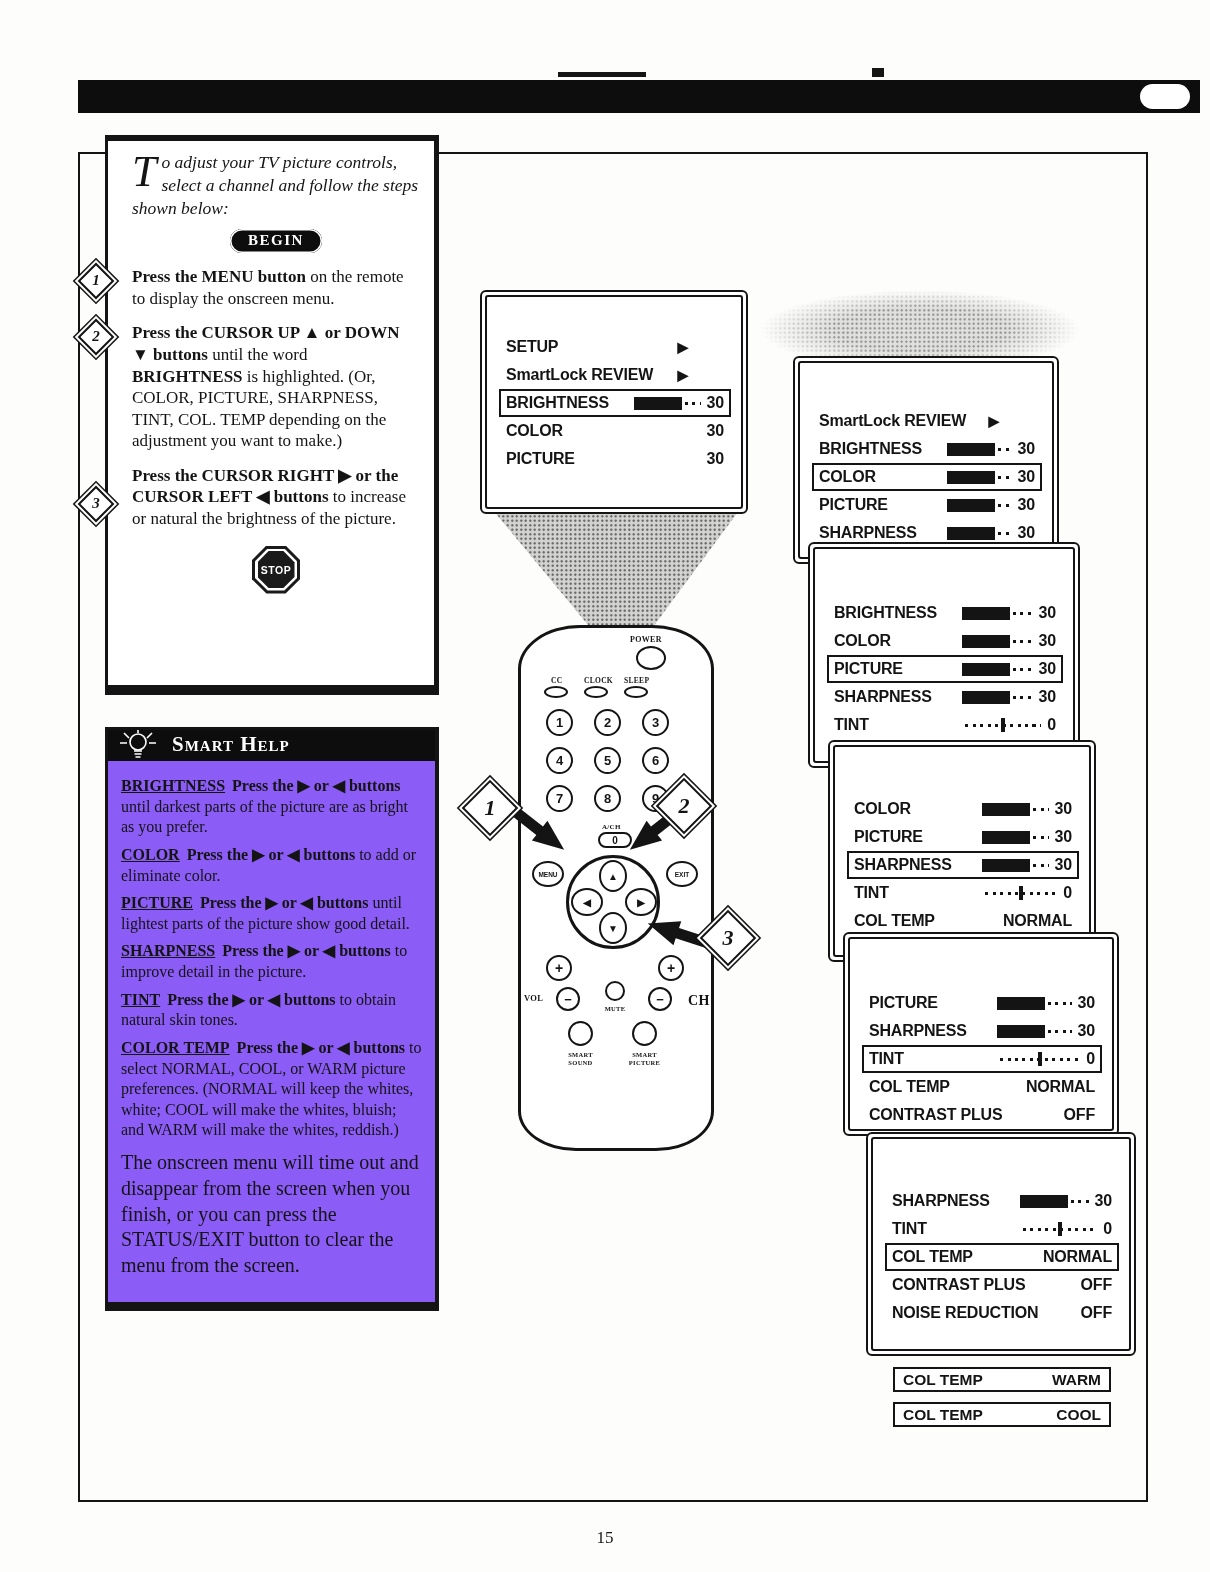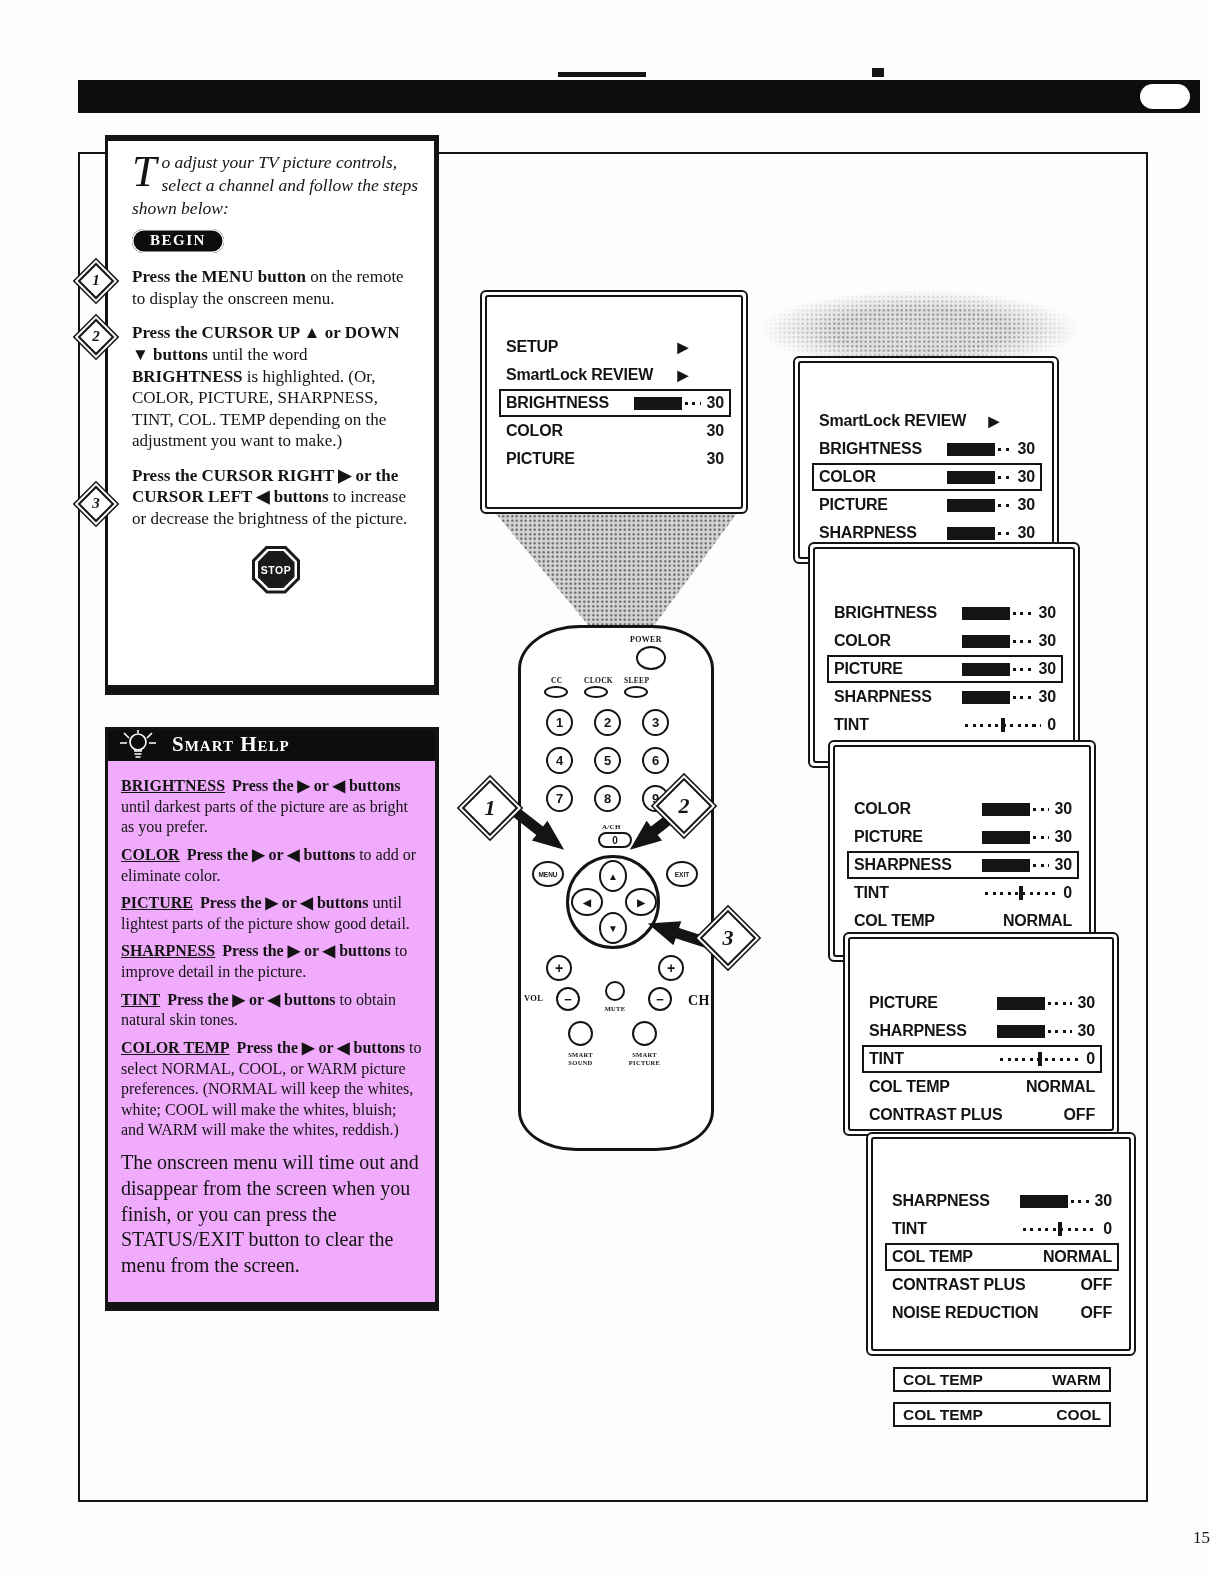--- a/index.html
+++ b/index.html
@@ -12,34 +12,34 @@
   .header-tab{position:absolute;right:10px;top:4px;width:50px;height:25px;background:#fff;border-radius:13px;}
   .scan-mark{position:absolute;background:#151515;}
 
   
   .outer-box{position:absolute;left:78px;top:152px;width:1070px;height:1350px;border:2.5px solid #141414;}
 
   
   .intro-box{position:absolute;left:105px;top:135px;width:334px;height:560px;background:#fff;border:3px solid #141414;border-top-width:6px;border-right-width:5px;border-bottom-width:10px;padding:10px 14px 6px 24px;z-index:6;}
   .intro-text{font-style:italic;font-size:17.5px;line-height:1.3;}
   .dropcap{float:left;font-size:44px;line-height:.8;margin:3px 5px 0 0;font-style:italic;}
-  .begin-wrap{text-align:left;margin:10px 0 4px;}
+  .begin-wrap{text-align:center;margin:10px 0 4px;}
   .begin-pill{display:inline-block;background:#0d0d0d;color:#fff;font-weight:bold;font-size:15px;letter-spacing:1.5px;padding:3px 18px 4px;border-radius:13px;box-shadow:inset 0 0 0 1.5px #fff, inset 0 0 0 4px #0d0d0d;}
   .step{position:relative;margin:13px 0 0;font-size:17px;line-height:1.27;}
   .diamond{position:absolute;left:-49px;width:26px;height:26px;border:2px solid #141414;background:#fff;transform:rotate(45deg);box-shadow:0 0 0 2px #fff,0 0 0 3.5px #141414;}
   .dnum{position:absolute;inset:0;display:flex;align-items:center;justify-content:center;transform:rotate(-45deg);font-style:italic;font-weight:bold;font-size:15px;}
   .b{font-weight:bold;}
   .stop-wrap{text-align:center;margin-top:16px;}
   .stop-sign,.stop-ring,.stop-core{clip-path:polygon(30% 0,70% 0,100% 30%,100% 70%,70% 100%,30% 100%,0 70%,0 30%);display:flex;align-items:center;justify-content:center;}
   .stop-sign{width:48px;height:48px;background:#1a1a1a;margin:0 auto;}
   .stop-ring{width:42px;height:42px;background:#fff;}
   .stop-core{width:37px;height:37px;background:#1a1a1a;color:#fff;font-family:"Liberation Sans",sans-serif;font-weight:bold;font-size:10.5px;letter-spacing:.5px;}
 
   
-  .smart-box{position:absolute;left:105px;top:727px;width:334px;height:584px;background:#f0abfc;border:3px solid #141414;border-right-width:4px;border-bottom-width:9px;z-index:6;}
+  .smart-box{position:absolute;left:105px;top:727px;width:334px;height:584px;background:#8b5cf6;border:3px solid #141414;border-right-width:4px;border-bottom-width:9px;z-index:6;}
   .smart-header{position:relative;height:31px;background:#0d0d0d;}
   .smart-title{position:absolute;left:64px;top:2px;color:#fff;font-variant:small-caps;font-weight:bold;font-size:21px;letter-spacing:1px;}
   .smart-body{padding:8px 12px 4px 13px;}
   .entry{margin:7px 0 0;font-size:16px;line-height:1.29;}
   .term{font-weight:bold;text-decoration:underline;margin-right:7px;}
   .closing{margin-top:9px;font-size:20px;line-height:1.29;}
 
   
   .screen{position:absolute;background:#fff;border:2.5px solid #141414;border-radius:6px;}
   .screen-inner{position:absolute;inset:3px;border:2px solid #141414;border-radius:3px;padding:0 13px 0 15px;}
@@ -66,21 +66,21 @@
   .remote-body{position:absolute;inset:0;border:3px solid #141414;border-radius:62px 62px 58px 58px / 44px 44px 40px 40px;background:#fff;}
   .rbtn{position:absolute;border:2.5px solid #141414;border-radius:50%;background:#fff;display:flex;align-items:center;justify-content:center;font-family:"Liberation Sans",sans-serif;font-weight:bold;color:#141414;}
   .rlabel{position:absolute;font-family:Liberation Serif, serif;font-weight:bold;color:#141414;letter-spacing:.3px;}
   .pad{position:absolute;left:48px;top:230px;width:94px;height:94px;border:3px solid #141414;border-radius:50%;background:#fff;}
 
   
   .callout-diamond{position:absolute;width:40px;height:40px;background:#fff;border:2.5px solid #141414;transform:rotate(45deg);box-shadow:0 0 0 2px #fff,0 0 0 3.5px #141414;z-index:9;}
   .callout-num{position:absolute;inset:0;display:flex;align-items:center;justify-content:center;transform:rotate(-45deg);font-style:italic;font-weight:bold;font-size:22px;font-family:"Liberation Serif",serif;}
   .pointer{position:absolute;background:#141414;clip-path:polygon(0 32%,58% 32%,58% 8%,100% 50%,58% 92%,58% 68%,0 68%);width:74px;height:30px;z-index:8;}
 
-  .page-num{position:absolute;left:0;right:0;top:1528px;text-align:right;font-size:17px;}
+  .page-num{position:absolute;left:0;right:0;top:1528px;text-align:center;font-size:17px;}
 </style>
 </head>
 <body>
 
 <div class="page">
 
   <div class="scan-mark" style="left:558px;top:72px;width:88px;height:5px;"></div>
   <div class="scan-mark" style="left:872px;top:68px;width:12px;height:9px;"></div>
   <div class="header-bar">
     <div class="header-tab"></div>
@@ -110,21 +110,21 @@
       <span class="diamond" style="top:2px;">
           <span class="dnum">2</span>
         </span>
       <span class="b">Press the CURSOR UP ▲ or DOWN ▼ buttons</span><span> until the word </span><span class="b">BRIGHTNESS</span><span> is highlighted. (Or, COLOR, PICTURE, SHARPNESS, TINT, COL. TEMP depending on the adjustment you want to make.)</span>
     </div>
 
     <div class="step">
       <span class="diamond" style="top:26px;">
           <span class="dnum">3</span>
         </span>
-      <span class="b">Press the CURSOR RIGHT ▶ or the CURSOR LEFT ◀ buttons</span><span> to increase or decrease the brightness of the picture.</span>
+      <span class="b">Press the CURSOR RIGHT ▶ or the CURSOR LEFT ◀ buttons</span><span> to increase or natural the brightness of the picture.</span>
     </div>
 
     <div class="stop-wrap">
       <div class="stop-sign">
         <div class="stop-ring">
             <div class="stop-core">STOP</div>
           </div>
       </div>
     </div>
   </div>

